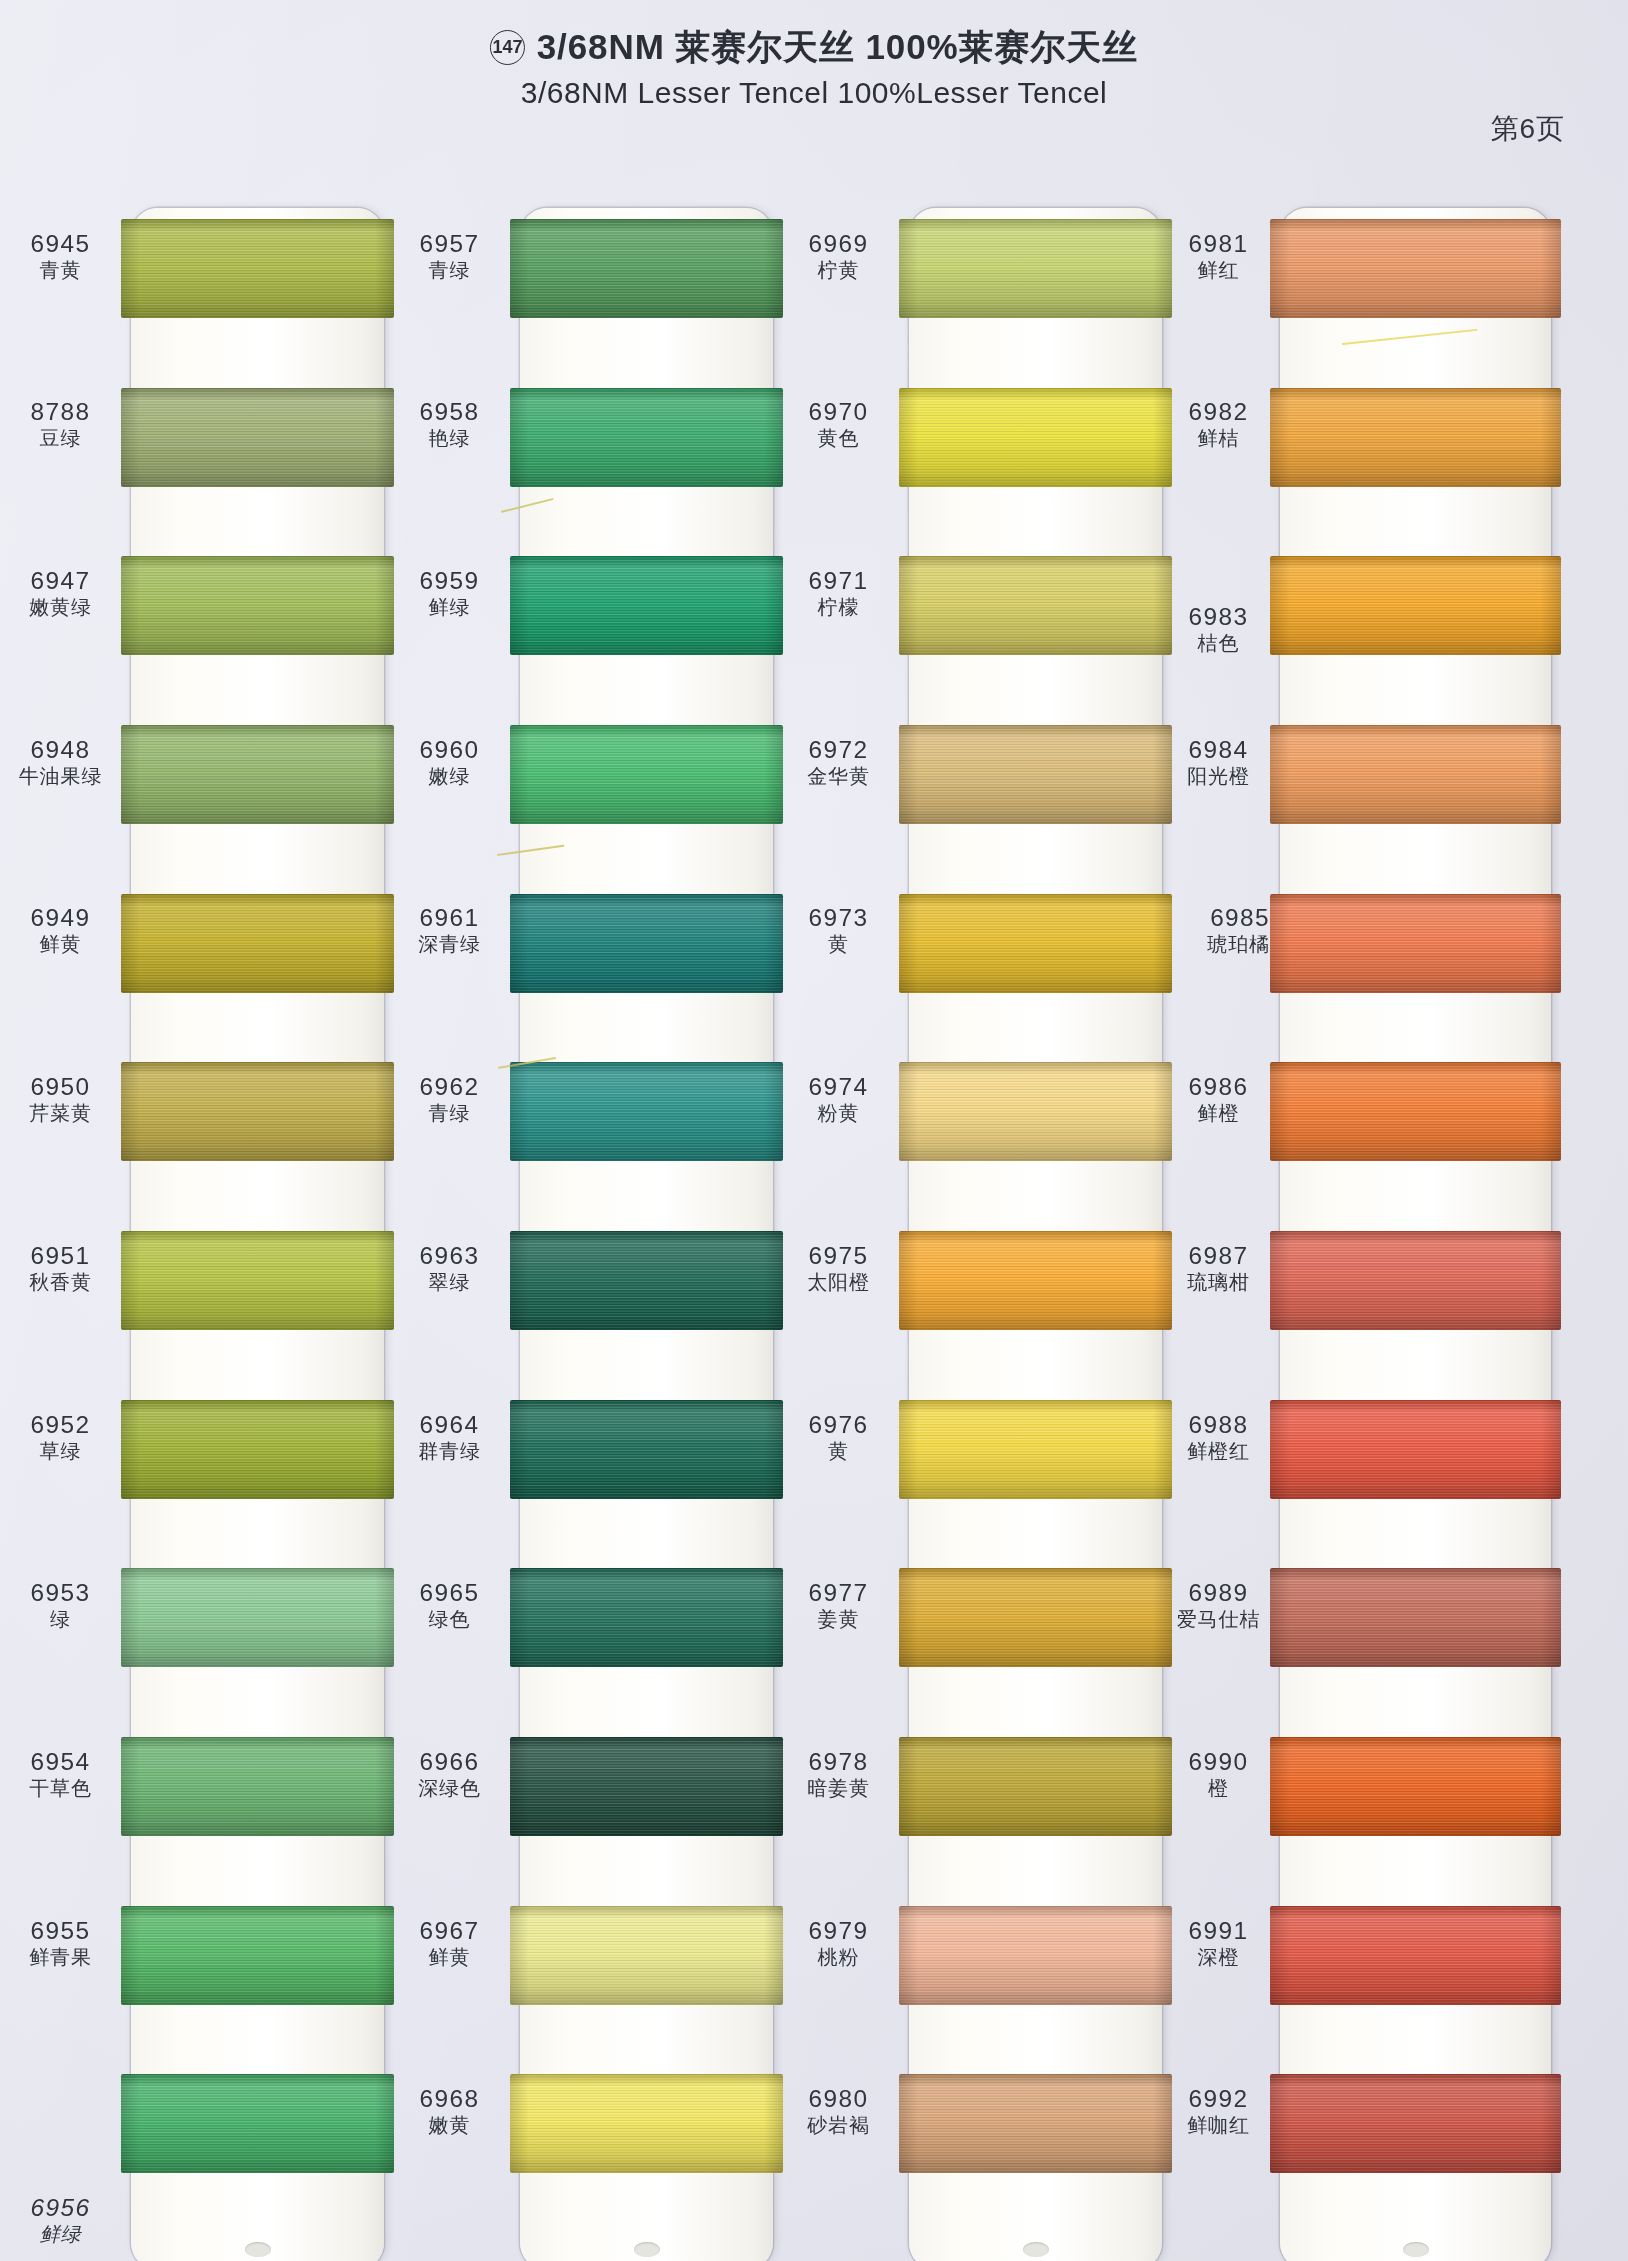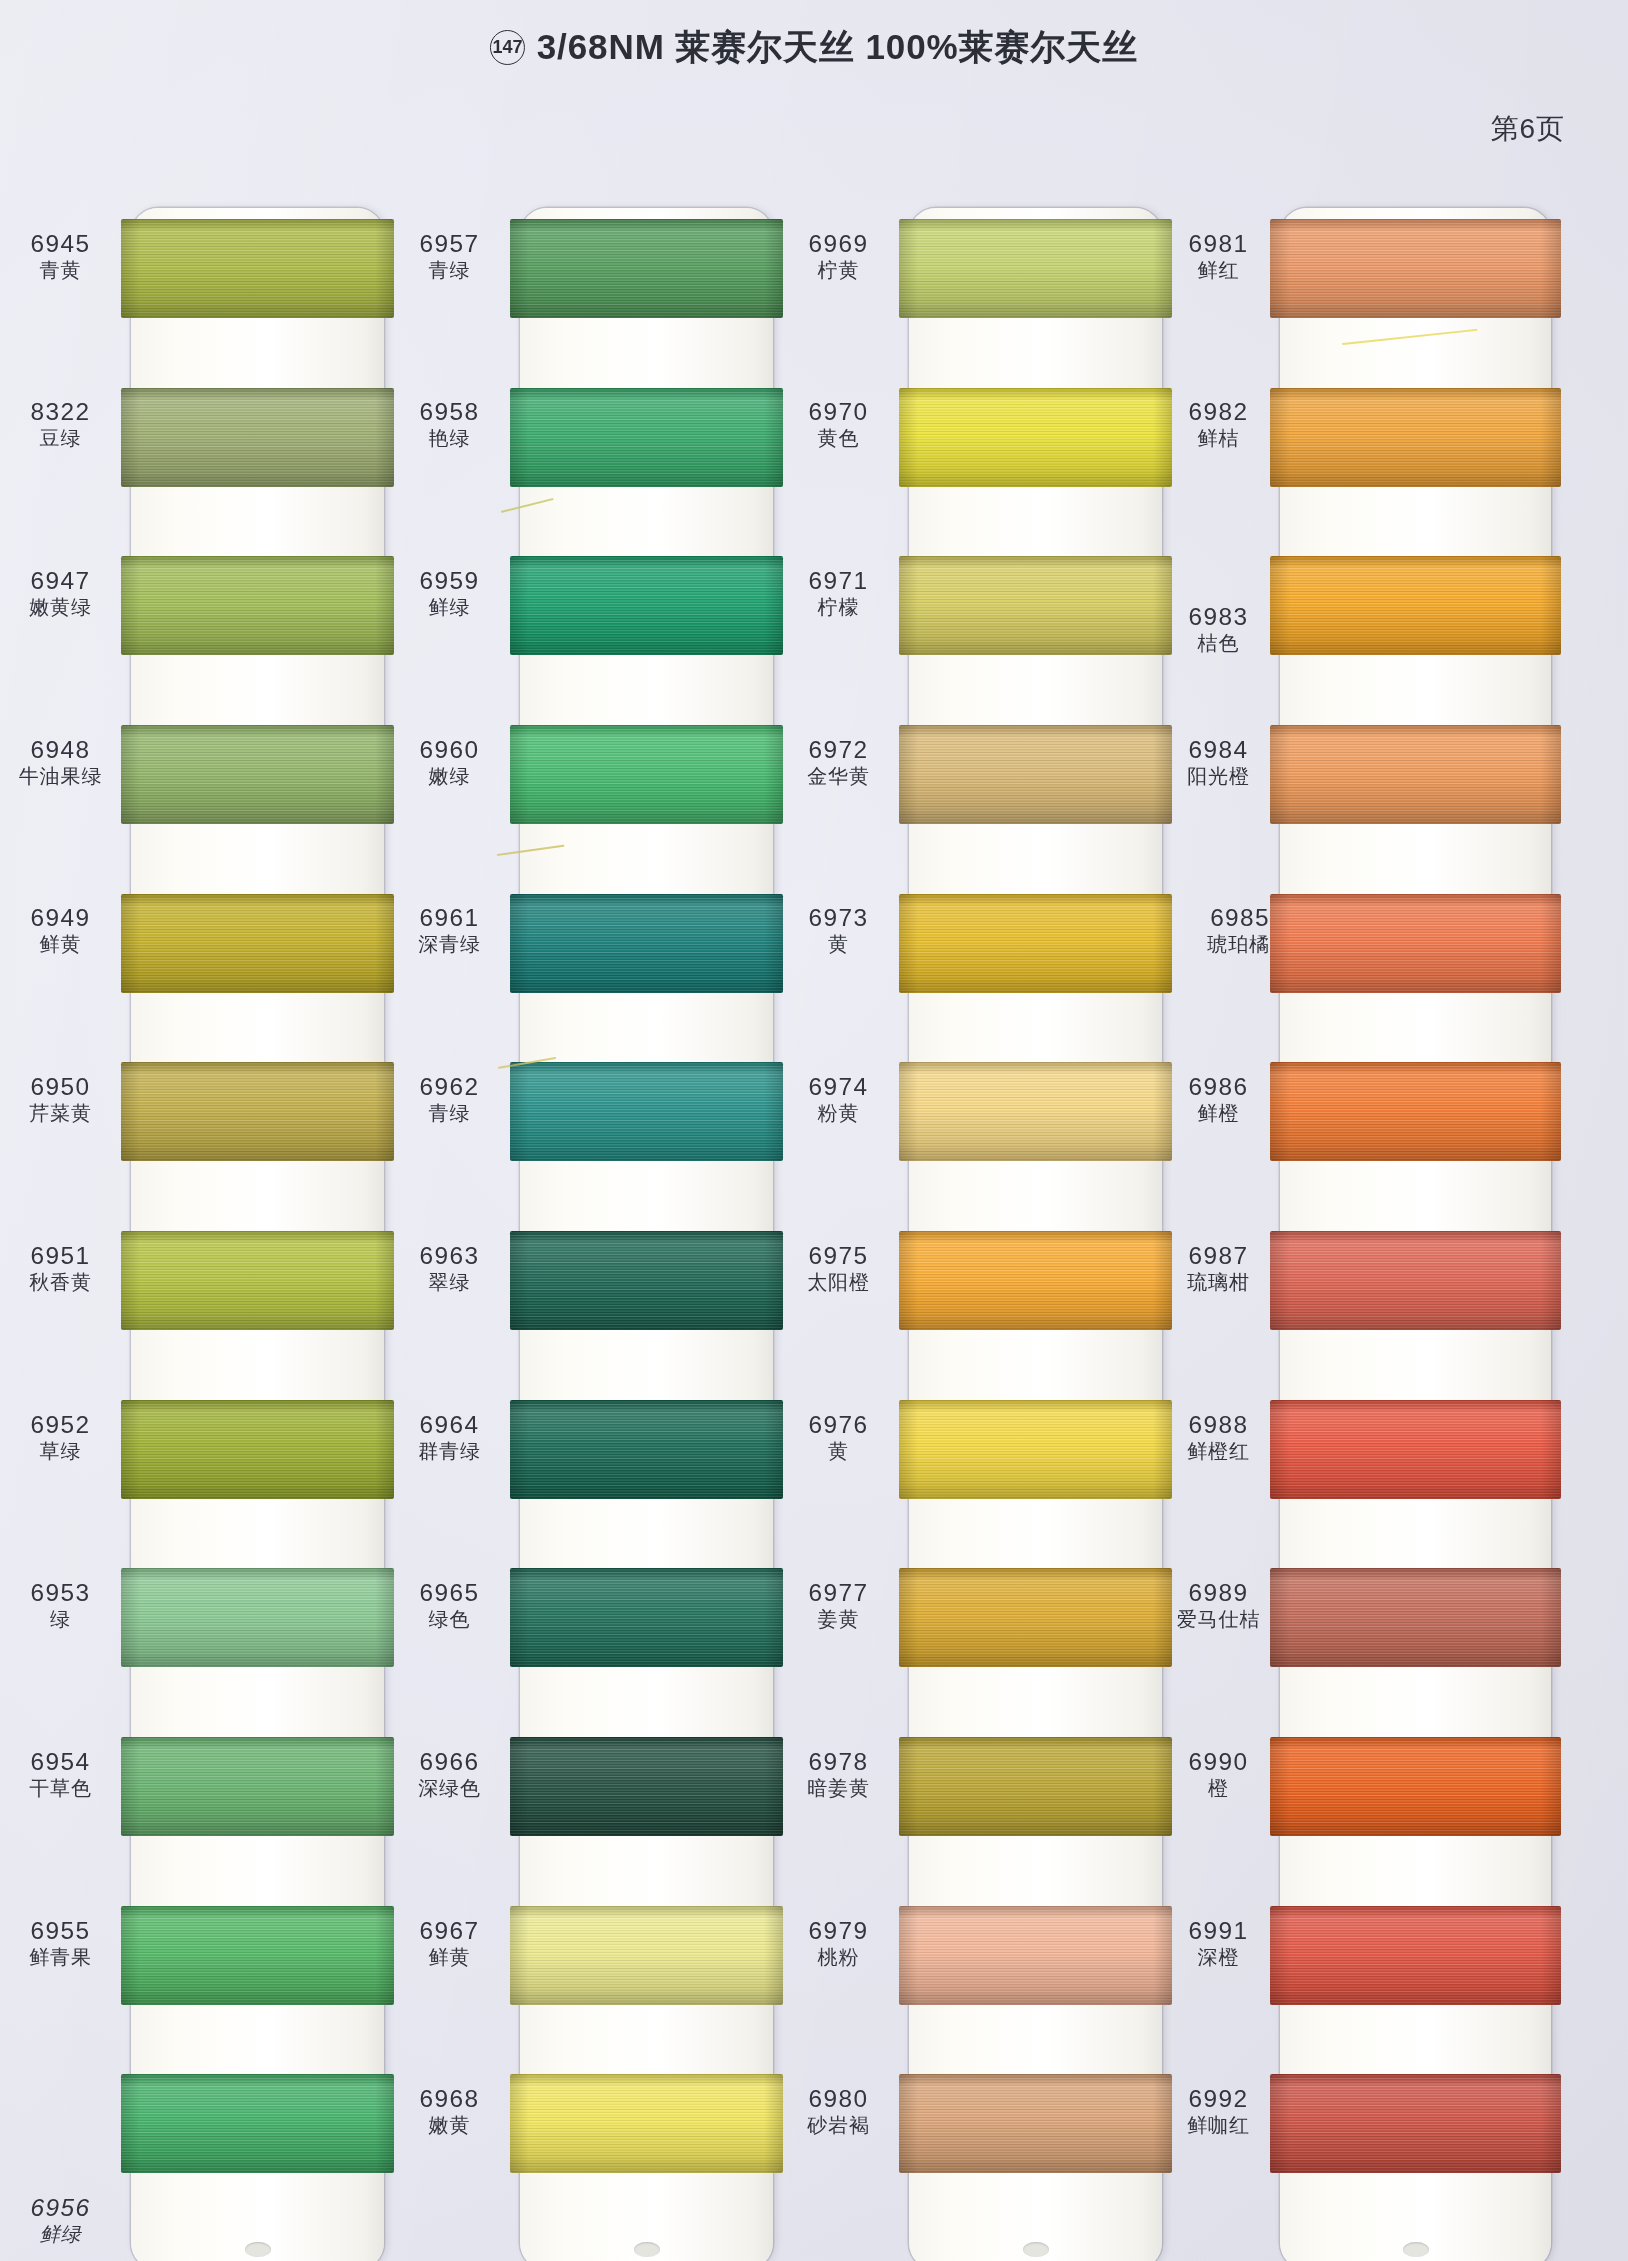--- a/index.html
+++ b/index.html
@@ -217,40 +217,41 @@
 <body>
 
 <div class="paper"></div>
 
 <div class="header">
   <div class="title-block">
     <div class="title-line1">
       <span class="badge">147</span>
       <span>3/68NM 莱赛尔天丝  100%莱赛尔天丝</span>
     </div>
+    <div class="title-line2">3/68NM Lesser Tencel 100%Lesser Tencel</div>
   </div>
   <div class="page-no">第6页</div>
 </div>
 
 <div class="board">
 
   <div class="column col-0">
     <div class="card-strip"></div>
   <div class="swatch" style="top: 25px; background: rgb(169, 184, 63);">
         <div class="yarn"></div>
       </div>
       <div class="label" style="top: 36px;">
         <span class="code">6945</span>
         <span class="cname">青黄</span>
       </div>
       <div class="swatch" style="top: 194px; background: rgb(154, 171, 109);">
         <div class="yarn"></div>
       </div>
       <div class="label" style="top: 204px;">
-        <span class="code">8322</span>
+        <span class="code">8788</span>
         <span class="cname">豆绿</span>
       </div>
       <div class="swatch" style="top: 362px; background: rgb(157, 186, 80);">
         <div class="yarn"></div>
       </div>
       <div class="label" style="top: 373px;">
         <span class="code">6947</span>
         <span class="cname">嫩黄绿</span>
       </div>
       <div class="swatch" style="top: 531px; background: rgb(142, 178, 99);">

